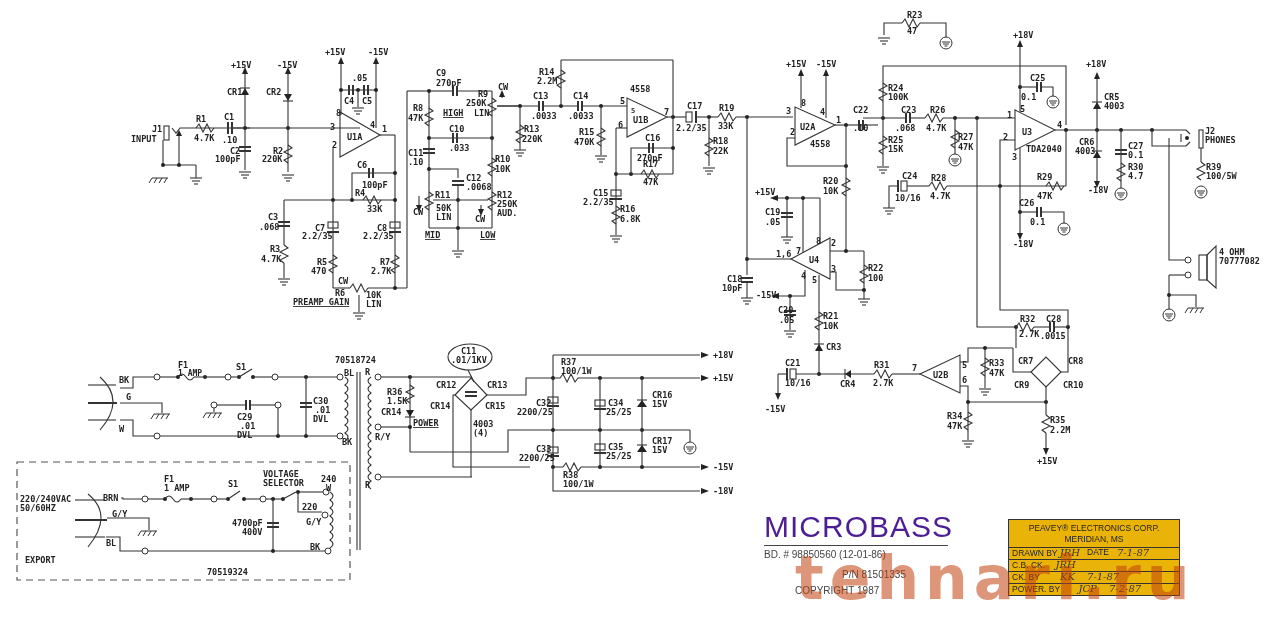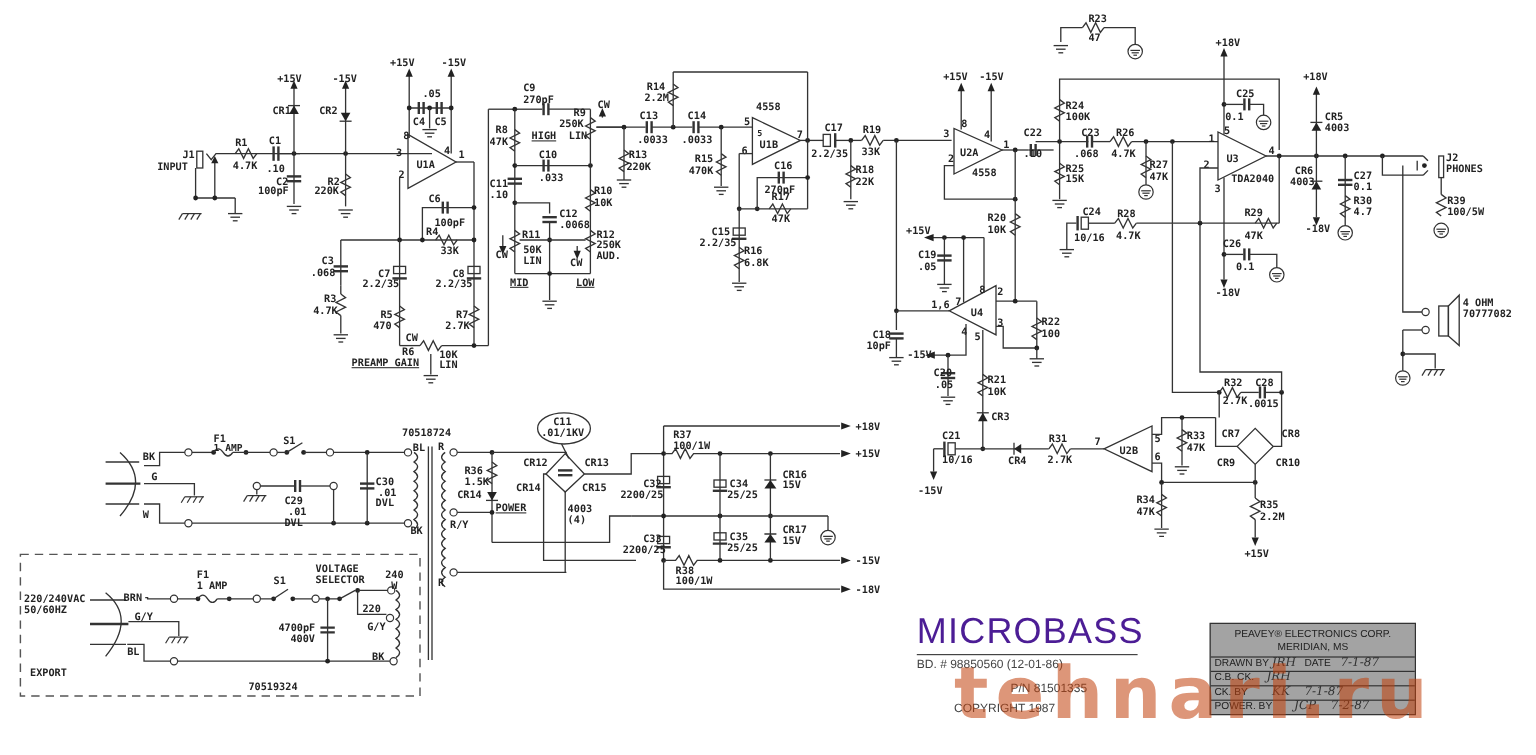--- a/index.html
+++ b/index.html
@@ -5,21 +5,21 @@
   html,body{margin:0;padding:0;background:#ffffff;}
   body{width:1280px;height:629px;overflow:hidden;position:relative;font-family:"DejaVu Sans Mono","Liberation Mono",monospace;}
   #sch{position:absolute;left:0;top:0;width:1280px;height:629px;}
   #sch text{font-family:"DejaVu Sans Mono","Liberation Mono",monospace;font-size:8.5px;font-weight:bold;fill:#222;}
   #sch .w{stroke:#333;stroke-width:1.1;fill:none;}
   #sch .thick{stroke:#333;stroke-width:2;fill:none;}
   #sch .dot{fill:#222;}
   #sch .hollow{fill:#fff;stroke:#333;stroke-width:1;}
   #sch .dash{stroke:#555;stroke-width:1.2;stroke-dasharray:7 5;fill:none;}
   #sch .ul{text-decoration:underline;}
-  #title-block{position:absolute;left:1008px;top:519px;width:170px;border:1px solid #333;background:#a3a3a3;font-family:"Liberation Sans",sans-serif;font-size:8.5px;color:#222;}
+  #title-block{position:absolute;left:1008px;top:519px;width:170px;border:1px solid #333;background:#eab308;font-family:"Liberation Sans",sans-serif;font-size:8.5px;color:#222;}
   #title-block .hdr{text-align:center;padding:3px 0 2px 0;border-bottom:1px solid #333;line-height:11px;}
   #title-block .row{border-bottom:1px solid #333;height:11px;line-height:9px;padding-left:3px;position:relative;white-space:nowrap;}
   #title-block .row:last-child{border-bottom:none;}
   #title-block .hand{font-family:"DejaVu Serif",serif;font-style:italic;color:#333;font-size:10px;}
   #brand{position:absolute;left:764px;top:510px;font-family:"Liberation Sans",sans-serif;font-size:30px;letter-spacing:1px;color:#4c1d95;font-weight:normal;}
   #brand-rule{position:absolute;left:764px;top:545px;width:184px;border-top:1px solid #444;}
   .meta{position:absolute;font-family:"Liberation Sans",sans-serif;font-size:10px;color:#444;}
   #watermark{position:absolute;left:795px;top:548px;font-family:"DejaVu Sans",sans-serif;font-weight:bold;font-size:60px;color:#c2410c;opacity:0.55;letter-spacing:6px;line-height:60px;}
 </style>
 </head>

